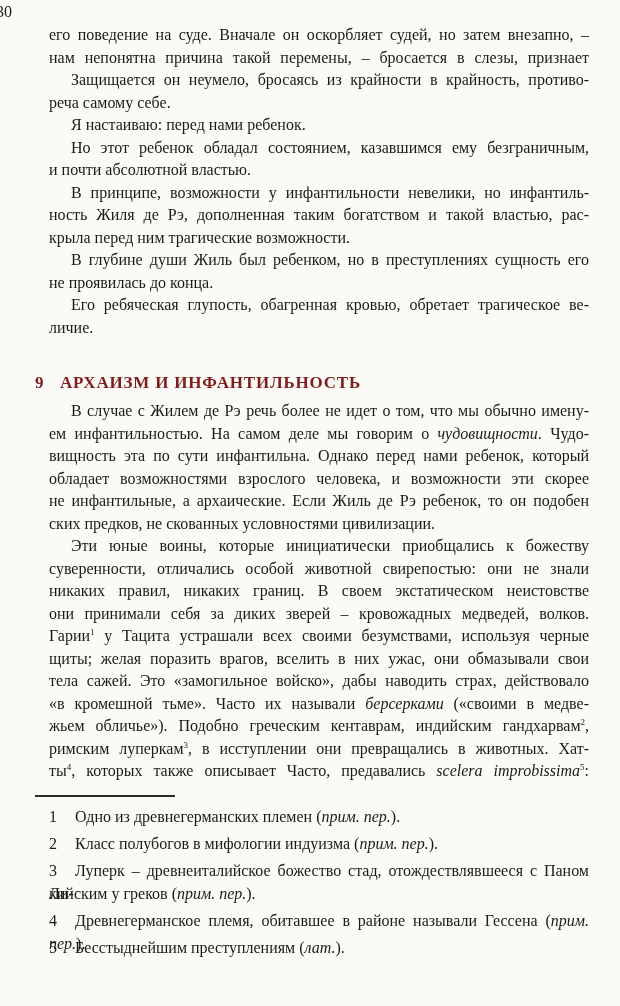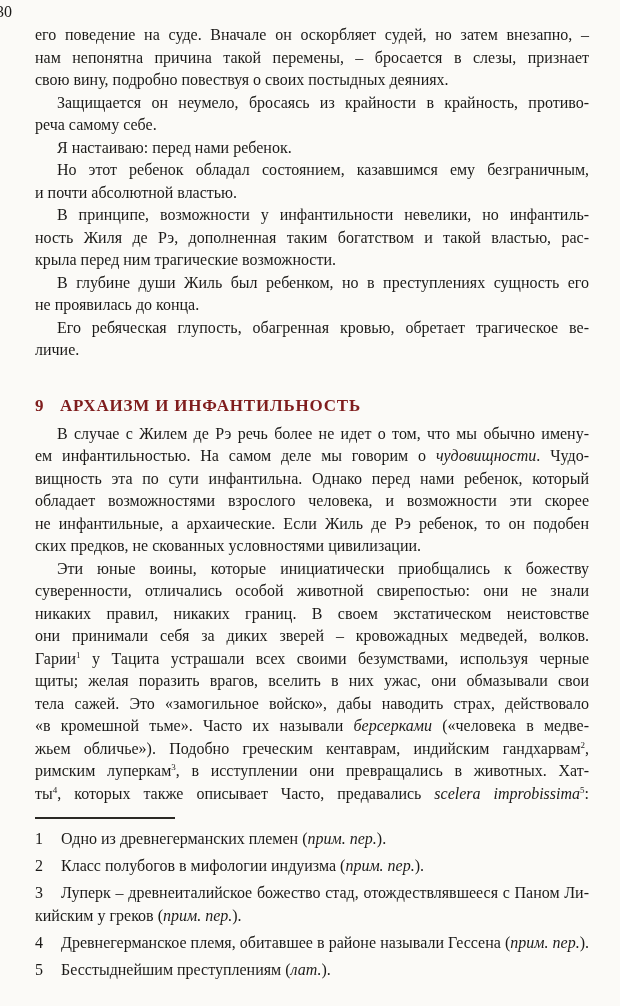--- a/index.html
+++ b/index.html
@@ -9,21 +9,21 @@
     font-family:Liberation Serif, serif;
   }
   .page-number {
     position:absolute; left:-4px; top:3px;
     font-size:16px; color:#1b1a18;
   }
   .content { position:absolute; left:35px; top:24px; width:554px; }
   .line {
     font-size:16px; line-height:22.5px; height:22.5px;
     text-align:justify; text-align-last:justify;
-    white-space:normal; overflow:visible;
+    white-space:normal; overflow:visible;margin-left:14px;
   }
   .line.last { text-align-last:left; }
   .line.indent { padding-left:22px; }
   .heading {
     margin-top:32px; margin-bottom:5px;
     font-weight:bold; font-size:17px; line-height:24px;
     letter-spacing:0.8px; color:#7f1d1d;
   }
   .h-num { display:inline-block; width:25px; letter-spacing:0; }
   .fn-sep {
@@ -39,21 +39,20 @@
 </head>
 <body>
 
 <div class="page">
   <div class="page-number">30</div>
   <div class="content">
     <div id="blocks">
         <div>
           <div class="line"><span>его поведение на суде. Вначале он оскорбляет судей, но затем внезапно, –</span></div>
           <div class="line"><span>нам непонятна причина такой перемены, – бросается в слезы, признает</span></div>
-          <div class="line last"><span>свою вину, подробно повествуя о своих постыдных деяниях.</span></div>
         </div>
         <div>
           <div class="line indent"><span>Защищается он неумело, бросаясь из крайности в крайность, противо-</span></div>
           <div class="line last"><span>реча самому себе.</span></div>
         </div>
         <div>
           <div class="line last indent"><span>Я настаиваю: перед нами ребенок.</span></div>
         </div>
         <div>
           <div class="line indent"><span>Но этот ребенок обладал состоянием, казавшимся ему безграничным,</span></div>
@@ -82,21 +81,21 @@
           <div class="line last"><span>ских предков, не скованных условностями цивилизации.</span></div>
         </div>
         <div>
           <div class="line indent"><span>Эти юные воины, которые инициатически приобщались к божеству</span></div>
           <div class="line"><span>суверенности, отличались особой животной свирепостью: они не знали</span></div>
           <div class="line"><span>никаких правил, никаких границ. В своем экстатическом неистовстве</span></div>
           <div class="line"><span>они принимали себя за диких зверей – кровожадных медведей, волков.</span></div>
           <div class="line"><span>Гарии</span><span class="sup">1</span><span> у Тацита устрашали всех своими безумствами, используя черные</span></div>
           <div class="line"><span>щиты; желая поразить врагов, вселить в них ужас, они обмазывали свои</span></div>
           <div class="line"><span>тела сажей. Это «замогильное войско», дабы наводить страх, действовало</span></div>
-          <div class="line"><span>«в кромешной тьме». Часто их называли </span><span class="i">берсерками</span><span> («человека в медве-</span></div>
+          <div class="line"><span>«в кромешной тьме». Часто их называли </span><span class="i">берсерками</span><span> («своими в медве-</span></div>
           <div class="line"><span>жьем обличье»). Подобно греческим кентаврам, индийским гандхарвам</span><span class="sup">2</span><span>,</span></div>
           <div class="line"><span>римским луперкам</span><span class="sup">3</span><span>, в исступлении они превращались в животных. Хат-</span></div>
           <div class="line"><span>ты</span><span class="sup">4</span><span>, которых также описывает Часто, предавались </span><span class="i">scelera improbissima</span><span class="sup">5</span><span>:</span></div>
         </div>
       </div>
     <div class="fn-sep"></div>
     <div class="footnotes" id="footnotes">
         <div class="fn">
           <div class="line last"><span class="fn-num">1</span><span>Одно из древнегерманских племен (</span><span class="i">прим. пер.</span><span>).</span></div>
         </div>

